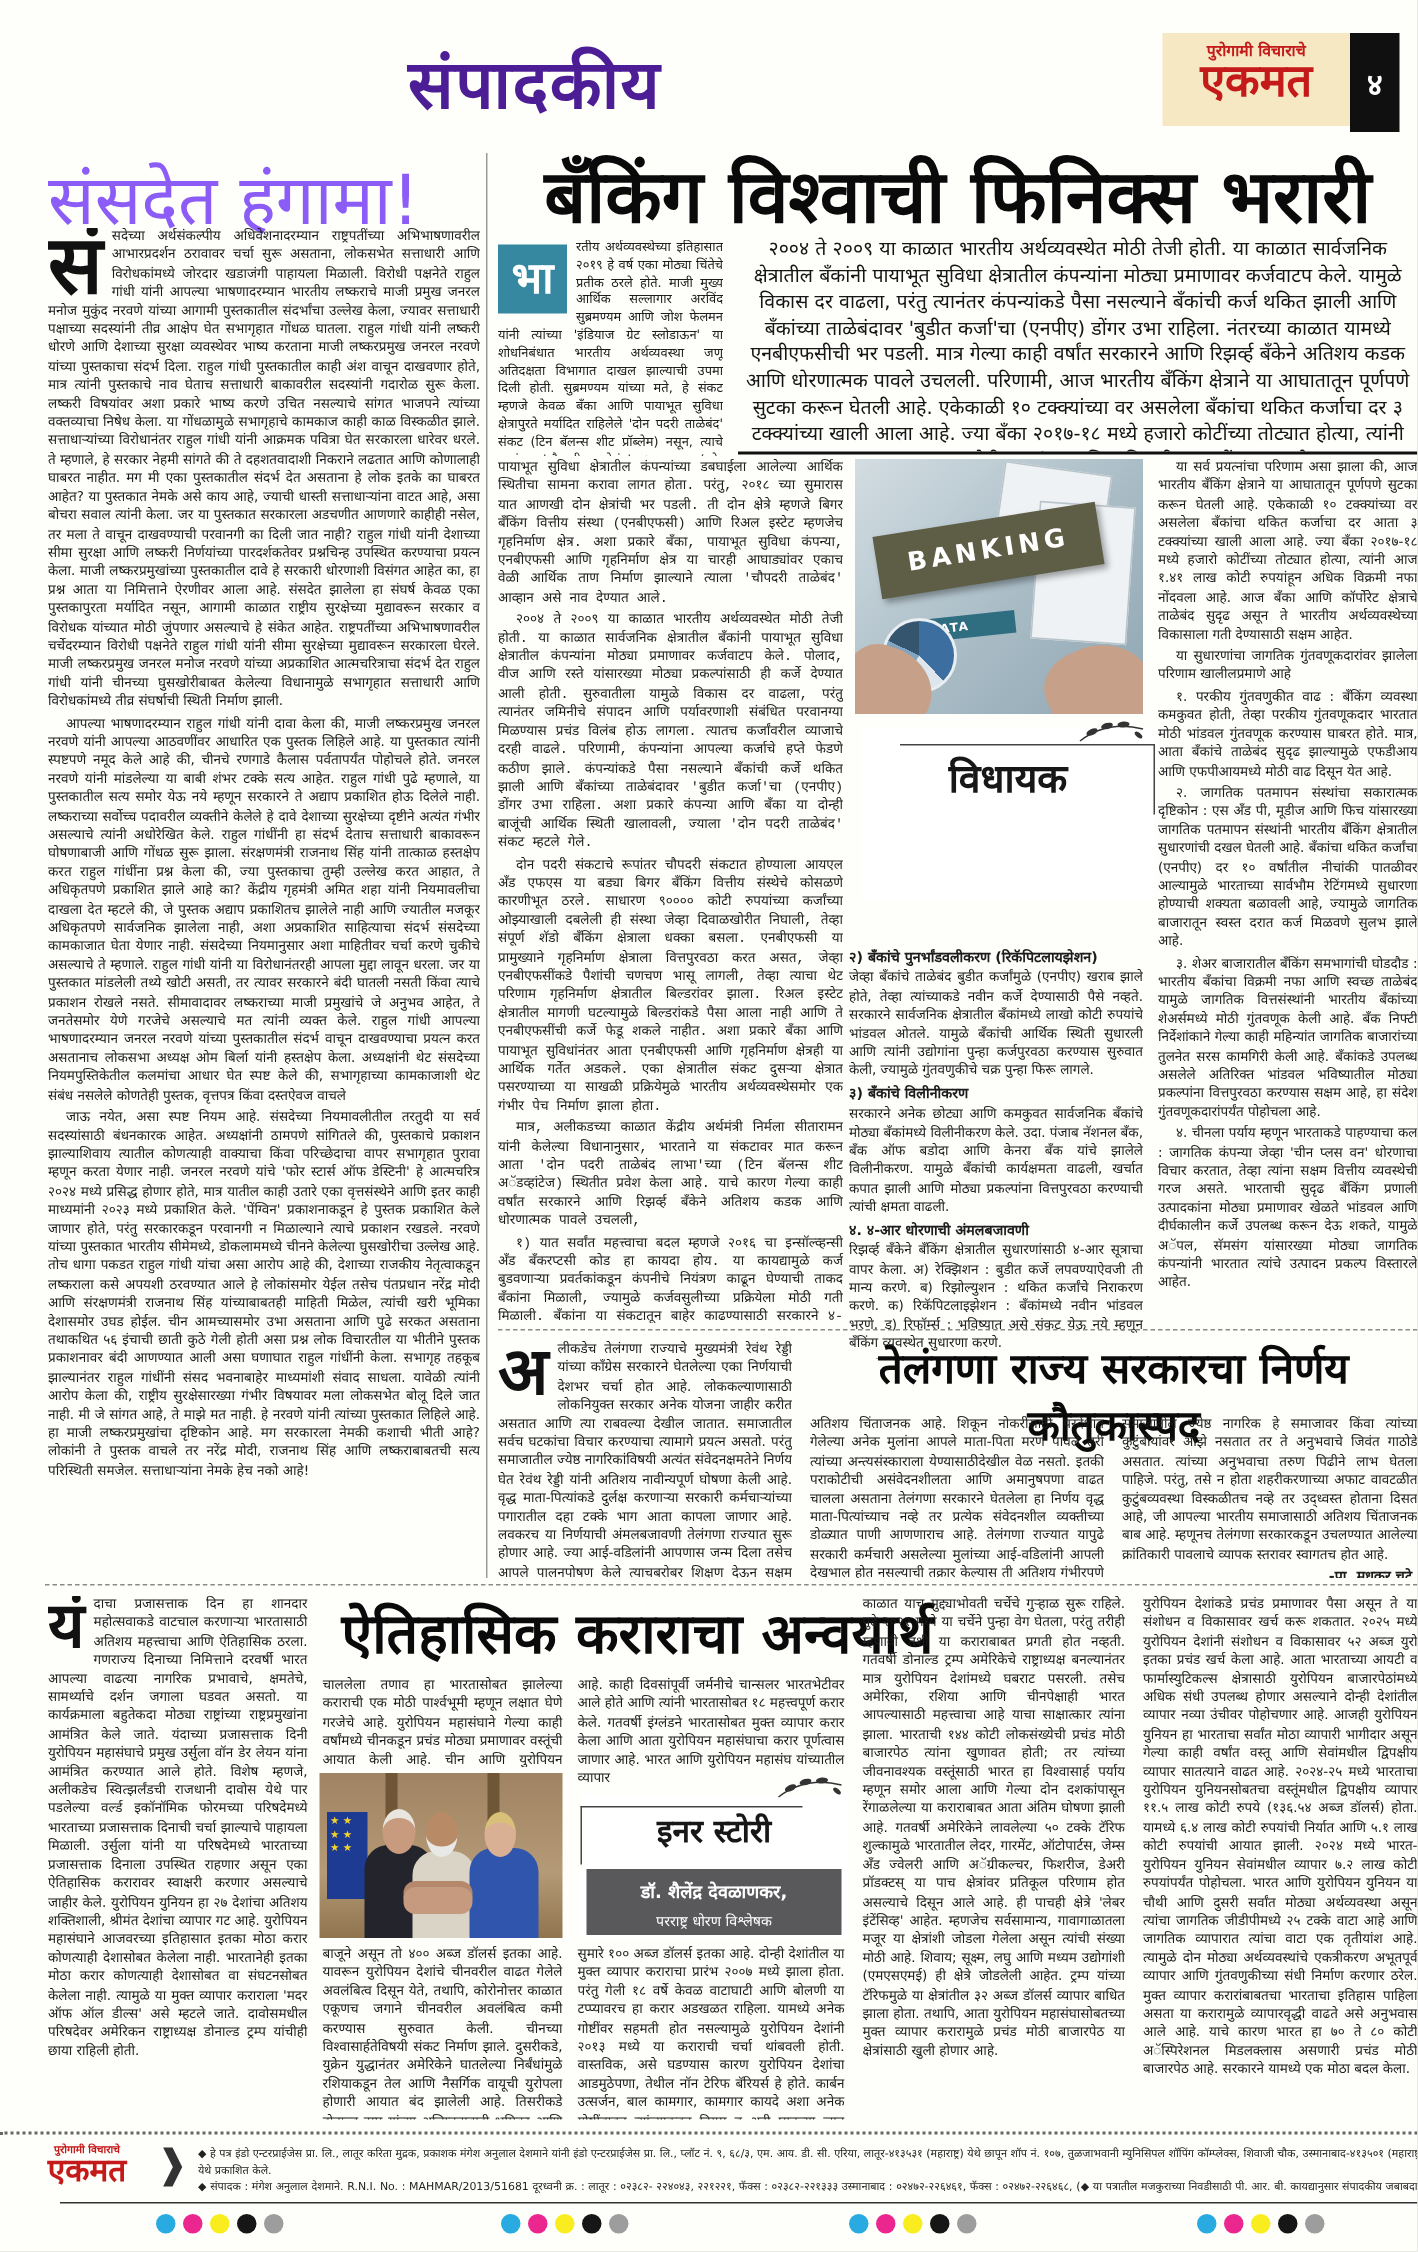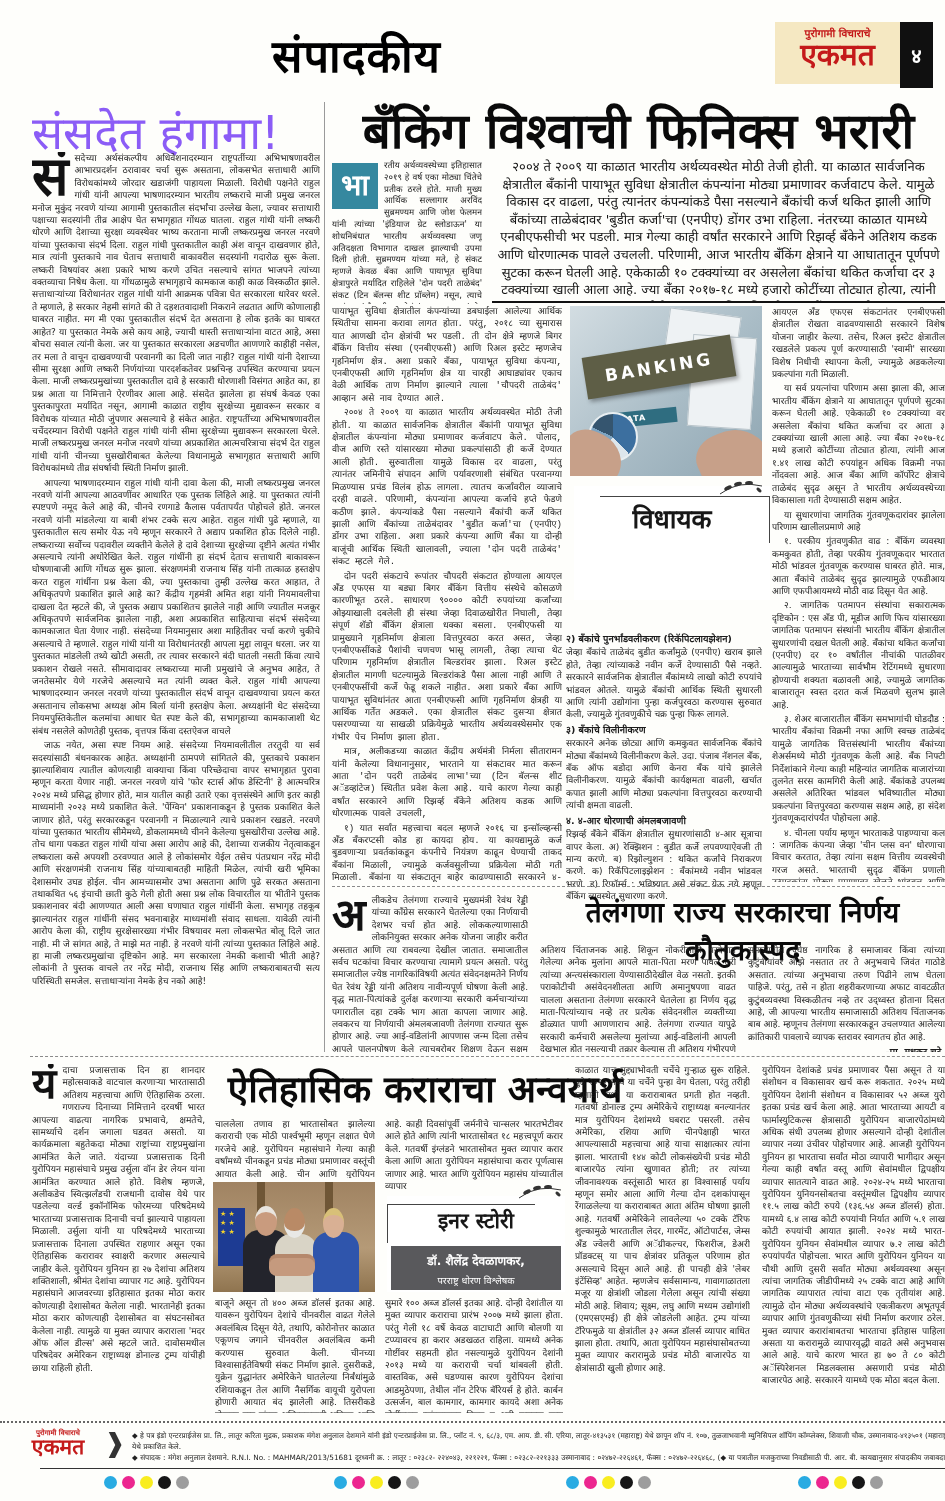--- a/index.html
+++ b/index.html
@@ -5,21 +5,21 @@
   html,body{margin:0;padding:0;background:#d9d9d4;}
   .page{position:relative;width:945px;height:1501px;margin:0 auto;background:#fefefb;
         font-family:"DejaVu Sans","Liberation Sans",sans-serif;color:#141414;overflow:hidden;}
   
   .date-banner{position:absolute;left:28px;top:22px;width:292px;height:52px;background:#f5e8c2;
 ic     clip-path:polygon(0 0,87% 0,100% 100%,0 100%);padding:3px 10px 0 8px;box-sizing:border-box;}
   .date-banner{clip-path:polygon(0 0,87% 0,100% 100%,0 100%);}
   .dateline{font-size:12.5px;font-weight:bold;color:#222;white-space:nowrap;}
   .epaper-line{font-size:11.5px;font-weight:bold;color:#111;margin-top:4px;display:flex;align-items:center;gap:4px;}
   .epaper-dot{width:10px;height:10px;border-radius:50%;background:#d41f26;display:inline-block;}
-  .section-title{position:absolute;left:272px;top:24px;font-size:45px;font-weight:bold;color:#000000;letter-spacing:1px;text-align:right;}
+  .section-title{position:absolute;left:272px;top:24px;font-size:45px;font-weight:bold;color:#4c1d95;letter-spacing:1px;text-align:right;}
   .masthead{position:absolute;left:775px;top:22px;width:125px;height:62px;background:#f5e8c2;text-align:center;padding-top:4px;box-sizing:border-box;}
   .masthead-tagline{font-size:10.5px;font-weight:bold;color:#c41a1a;}
   .masthead-name{font-size:30px;font-weight:bold;color:#c41a1a;line-height:30px;}
   .pageno-box{position:absolute;left:900px;top:22px;width:33px;height:66px;background:#101010;color:#fff;
       display:flex;align-items:center;justify-content:center;font-size:20px;font-weight:bold;}
   
   .body-sm{font-size:9px;line-height:12.4px;text-align:justify;color:#1c1c1c;}
   .body-sm p{margin:0 0 2px 0;text-indent:12px;}
   .body-sm p.noindent{text-indent:0;}
   .dropcap{float:left;font-size:54px;line-height:46px;font-weight:bold;margin:2px 6px 0 0;color:#111;}
@@ -144,21 +144,20 @@
     <p class="noindent">जेव्हा बँकांचे ताळेबंद बुडीत कर्जांमुळे (एनपीए) खराब झाले होते, तेव्हा त्यांच्याकडे नवीन कर्जे देण्यासाठी पैसे नव्हते. सरकारने सार्वजनिक क्षेत्रातील बँकांमध्ये लाखो कोटी रुपयांचे भांडवल ओतले. यामुळे बँकांची आर्थिक स्थिती सुधारली आणि त्यांनी उद्योगांना पुन्हा कर्जपुरवठा करण्यास सुरुवात केली, ज्यामुळे गुंतवणुकीचे चक्र पुन्हा फिरू लागले.</p>
     <div class="sec-h">३) बँकांचे विलीनीकरण</div>
     <p class="noindent">सरकारने अनेक छोट्या आणि कमकुवत सार्वजनिक बँकांचे मोठ्या बँकांमध्ये विलीनीकरण केले. उदा. पंजाब नॅशनल बँक, बँक ऑफ बडोदा आणि केनरा बँक यांचे झालेले विलीनीकरण. यामुळे बँकांची कार्यक्षमता वाढली, खर्चात कपात झाली आणि मोठ्या प्रकल्पांना वित्तपुरवठा करण्याची त्यांची क्षमता वाढली.</p>
     <div class="sec-h">४. ४-आर धोरणाची अंमलबजावणी</div>
     <p class="noindent">रिझर्व्ह बँकेने बँकिंग क्षेत्रातील सुधारणांसाठी ४-आर सूत्राचा वापर केला. अ) रेक्झिशन : बुडीत कर्जे लपवण्याऐवजी ती मान्य करणे. ब) रिझोल्युशन : थकित कर्जांचे निराकरण करणे. क) रिकॅपिटलाइझेशन : बँकांमध्ये नवीन भांडवल भरणे. ड) रिफॉर्म्स : भविष्यात असे संकट येऊ नये म्हणून बँकिंग व्यवस्थेत सुधारणा करणे.</p>
     <div class="sec-h">५. कॉर्पोरेट करात कपात (२०१९)</div>
 
   </div>
 
   <div class="clip body-sm" style="left:772px;top:306px;width:173px;height:576px;">
-    <p class="noindent">आयएल अँड एफएस संकटानंतर एनबीएफसी क्षेत्रातील रोखता वाढवण्यासाठी सरकारने विशेष योजना जाहीर केल्या. तसेच, रिअल इस्टेट क्षेत्रातील रखडलेले प्रकल्प पूर्ण करण्यासाठी 'स्वामी' सारख्या विशेष निधीची स्थापना केली, ज्यामुळे अडकलेल्या प्रकल्पांना गती मिळाली.</p>
     <p>या सर्व प्रयत्नांचा परिणाम असा झाला की, आज भारतीय बँकिंग क्षेत्राने या आघातातून पूर्णपणे सुटका करून घेतली आहे. एकेकाळी १० टक्क्यांच्या वर असलेला बँकांचा थकित कर्जाचा दर आता ३ टक्क्यांच्या खाली आला आहे. ज्या बँका २०१७-१८ मध्ये हजारो कोटींच्या तोट्यात होत्या, त्यांनी आज १.४१ लाख कोटी रुपयांहून अधिक विक्रमी नफा नोंदवला आहे. आज बँका आणि कॉर्पोरेट क्षेत्राचे ताळेबंद सुदृढ असून ते भारतीय अर्थव्यवस्थेच्या विकासाला गती देण्यासाठी सक्षम आहेत.</p>
     <p>या सुधारणांचा जागतिक गुंतवणूकदारांवर झालेला परिणाम खालीलप्रमाणे आहे</p>
     <p>१. परकीय गुंतवणुकीत वाढ : बँकिंग व्यवस्था कमकुवत होती, तेव्हा परकीय गुंतवणूकदार भारतात मोठी भांडवल गुंतवणूक करण्यास घाबरत होते. मात्र, आता बँकांचे ताळेबंद सुदृढ झाल्यामुळे एफडीआय आणि एफपीआयमध्ये मोठी वाढ दिसून येत आहे.</p>
     <p>२. जागतिक पतमापन संस्थांचा सकारात्मक दृष्टिकोन : एस अँड पी, मूडीज आणि फिच यांसारख्या जागतिक पतमापन संस्थांनी भारतीय बँकिंग क्षेत्रातील सुधारणांची दखल घेतली आहे. बँकांचा थकित कर्जांचा (एनपीए) दर १० वर्षांतील नीचांकी पातळीवर आल्यामुळे भारताच्या सार्वभौम रेटिंगमध्ये सुधारणा होण्याची शक्यता बळावली आहे, ज्यामुळे जागतिक बाजारातून स्वस्त दरात कर्ज मिळवणे सुलभ झाले आहे.</p>
     <p>३. शेअर बाजारातील बँकिंग समभागांची घोडदौड : भारतीय बँकांचा विक्रमी नफा आणि स्वच्छ ताळेबंद यामुळे जागतिक वित्तसंस्थांनी भारतीय बँकांच्या शेअर्समध्ये मोठी गुंतवणूक केली आहे. बँक निफ्टी निर्देशांकाने गेल्या काही महिन्यांत जागतिक बाजारांच्या तुलनेत सरस कामगिरी केली आहे. बँकांकडे उपलब्ध असलेले अतिरिक्त भांडवल भविष्यातील मोठ्या प्रकल्पांना वित्तपुरवठा करण्यास सक्षम आहे, हा संदेश गुंतवणूकदारांपर्यंत पोहोचला आहे.</p>
     <p>४. चीनला पर्याय म्हणून भारताकडे पाहण्याचा कल : जागतिक कंपन्या जेव्हा 'चीन प्लस वन' धोरणाचा विचार करतात, तेव्हा त्यांना सक्षम वित्तीय व्यवस्थेची गरज असते. भारताची सुदृढ बँकिंग प्रणाली उत्पादकांना मोठ्या प्रमाणावर खेळते भांडवल आणि दीर्घकालीन कर्जे उपलब्ध करून देऊ शकते, यामुळे अॅपल, सॅमसंग यांसारख्या मोठ्या जागतिक कंपन्यांनी भारतात त्यांचे उत्पादन प्रकल्प विस्तारले आहेत.</p>
 
   </div>
 
   <div class="hdash" style="left:332px;top:886px;width:613px;"></div>

